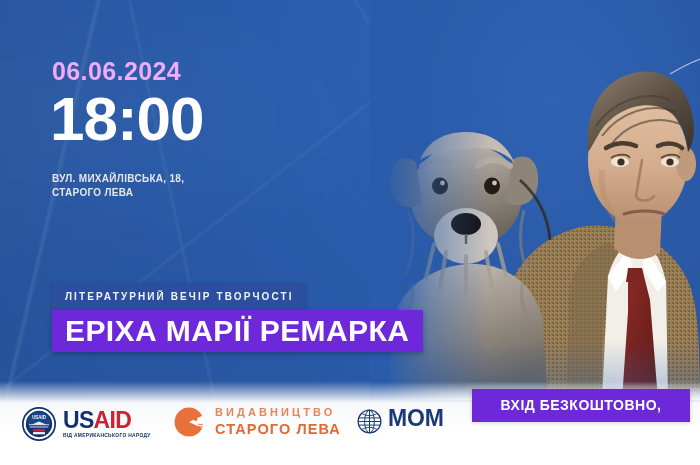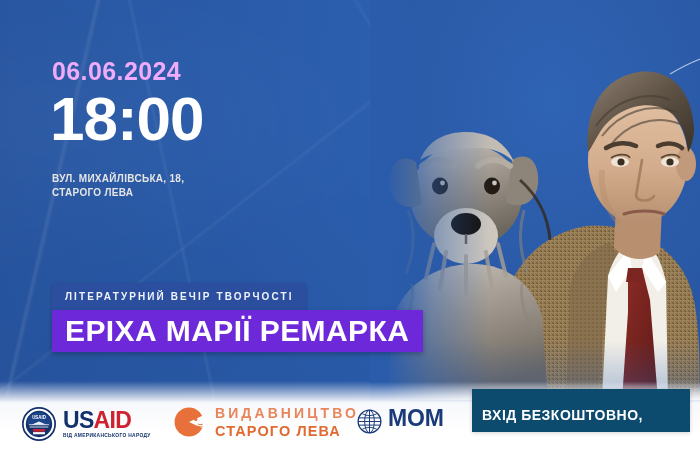--- a/index.html
+++ b/index.html
@@ -45,40 +45,40 @@
 
   
   .bar-top{position:absolute;left:52px;top:283px;height:27px;background:#2b4f9e;
     display:flex;align-items:center;padding:0 12px 0 13px;z-index:6;box-shadow:0 1px 3px rgba(0,0,0,.22);}
   .bar-top span{font-size:10px;font-weight:700;color:#eef2fa;letter-spacing:2.1px;white-space:nowrap;text-transform:uppercase;}
   .bar-bot{position:absolute;left:52px;top:310px;height:42px;background:#6d28d9;
     display:flex;align-items:center;padding:0 14px 0 13px;z-index:6;box-shadow:0 2px 5px rgba(0,0,0,.25);}
   .bar-bot span{font-size:30px;font-weight:700;color:#ffffff;letter-spacing:.4px;white-space:nowrap;text-transform:uppercase;}
 
   
-  .badge{position:absolute;left:472px;top:389px;width:218px;background:#0c4a6e;z-index:8;
-    padding:17px 10px 8px 10px;box-sizing:border-box;text-align:left;box-shadow:0 1px 4px rgba(0,0,0,.18);}
+  .badge{position:absolute;left:472px;top:389px;width:218px;background:#6d28d9;z-index:8;
+    padding:7px 10px 8px 10px;box-sizing:border-box;text-align:center;box-shadow:0 1px 4px rgba(0,0,0,.18);}
   .badge span{display:block;font-size:14px;font-weight:700;color:#fff;letter-spacing:.5px;
     line-height:1.32;text-transform:uppercase;white-space:nowrap;}
 
   
   .logos{position:absolute;left:0;bottom:0;width:636px;height:72px;z-index:7;}
 
   .usaid{position:absolute;left:22px;top:14px;display:flex;align-items:center;gap:7px;}
   .usaid-seal{width:34px;height:34px;flex:0 0 34px;}
   .usaid-txt{display:flex;flex-direction:column;line-height:1;}
   .usaid-word{font-size:23px;font-weight:700;letter-spacing:-.7px;}
   .usaid-word .us{color:#12306b;}
   .usaid-word .aid{color:#cf2231;}
   .usaid-sub{font-size:4.9px;font-weight:700;color:#12306b;letter-spacing:.32px;margin-top:2.5px;text-transform:uppercase;}
 
   .vsl{position:absolute;left:172px;top:12px;display:flex;align-items:center;gap:9px;}
   .vsl-mark{width:34px;height:34px;flex:0 0 34px;}
   .vsl-txt{display:flex;flex-direction:column;line-height:1;}
-  .vsl-top{font-size:14px;font-weight:700;color:#e8855a;letter-spacing:3.1px;text-transform:uppercase;}
+  .vsl-top{font-size:11px;font-weight:700;color:#e8855a;letter-spacing:3.1px;text-transform:uppercase;}
   .vsl-bot{font-size:14.5px;font-weight:700;color:#e06a32;letter-spacing:1.1px;margin-top:4px;text-transform:uppercase;}
 
   .iom{position:absolute;left:356px;top:14px;display:flex;align-items:flex-start;gap:5px;}
   .iom-globe{width:27px;height:27px;flex:0 0 27px;margin-top:1px;}
   .iom-txt{display:flex;flex-direction:row;line-height:1;gap:29px;}
   .iom-word{font-size:23px;font-weight:700;color:#1b3a7a;letter-spacing:-.2px;}
   .iom-sub{font-size:8.6px;font-weight:700;color:#1b3a7a;letter-spacing:2.3px;margin-top:4px;text-transform:uppercase;}
 </style>
 </head>
 <body>

